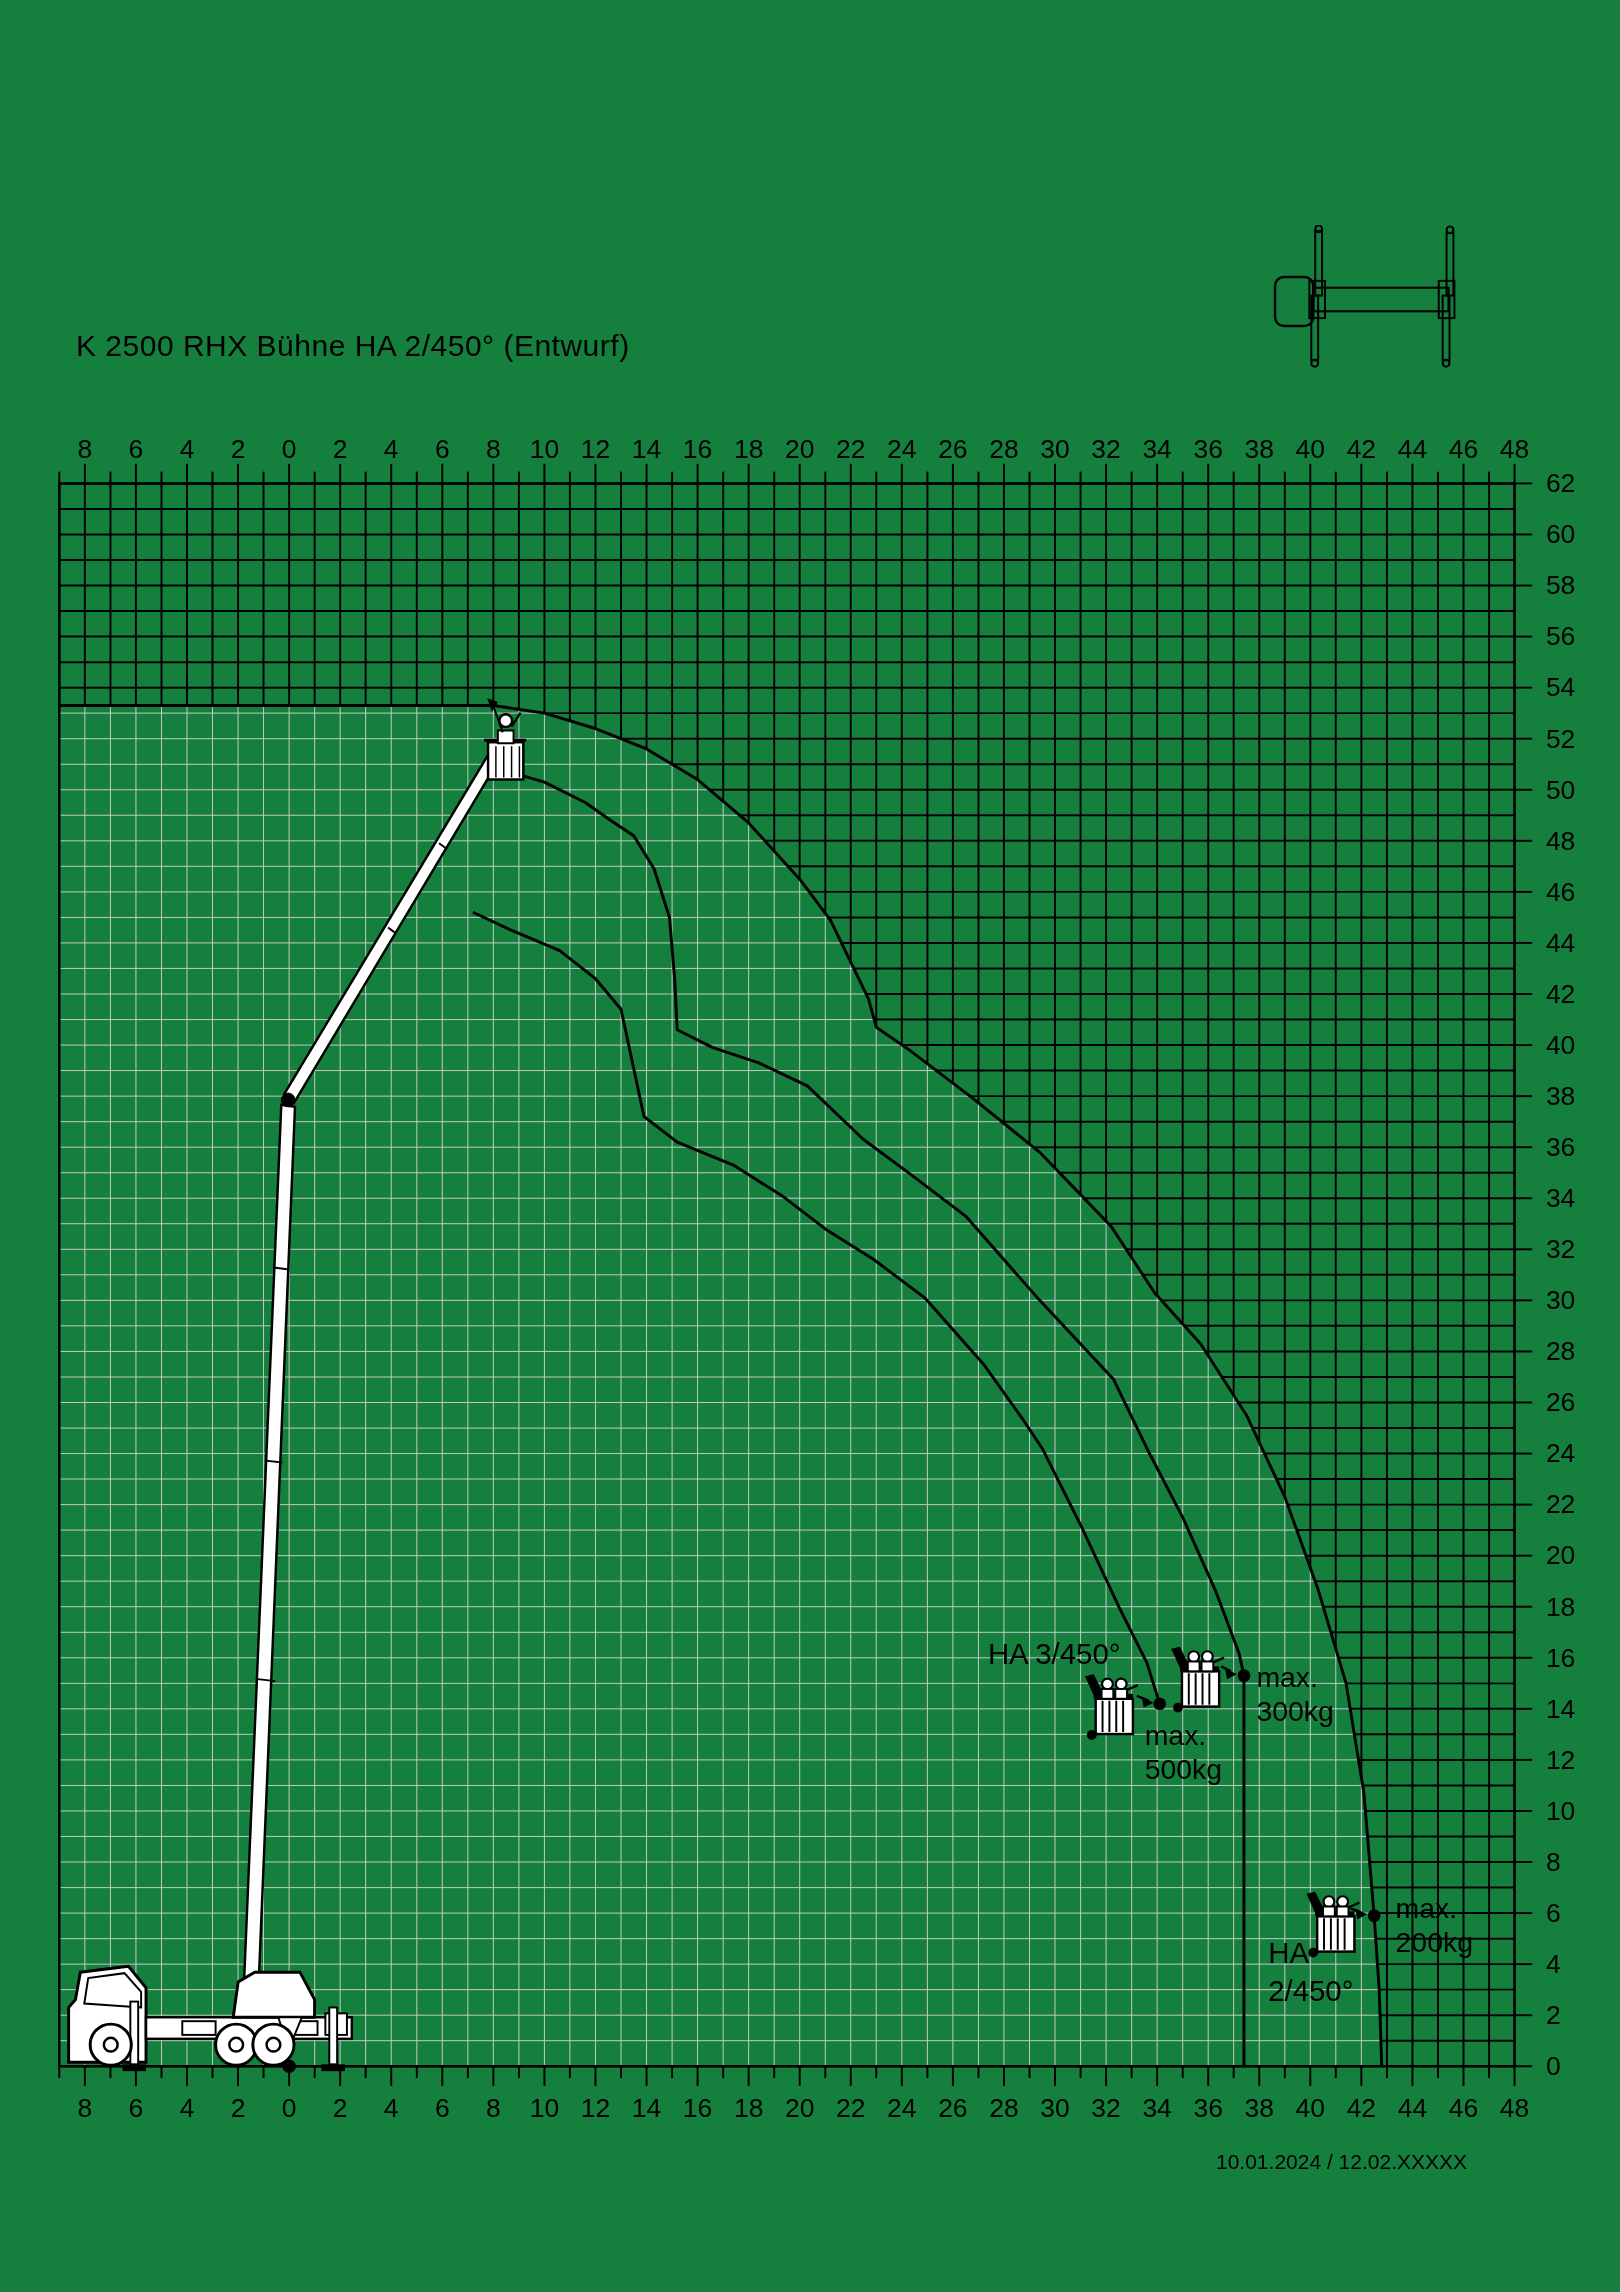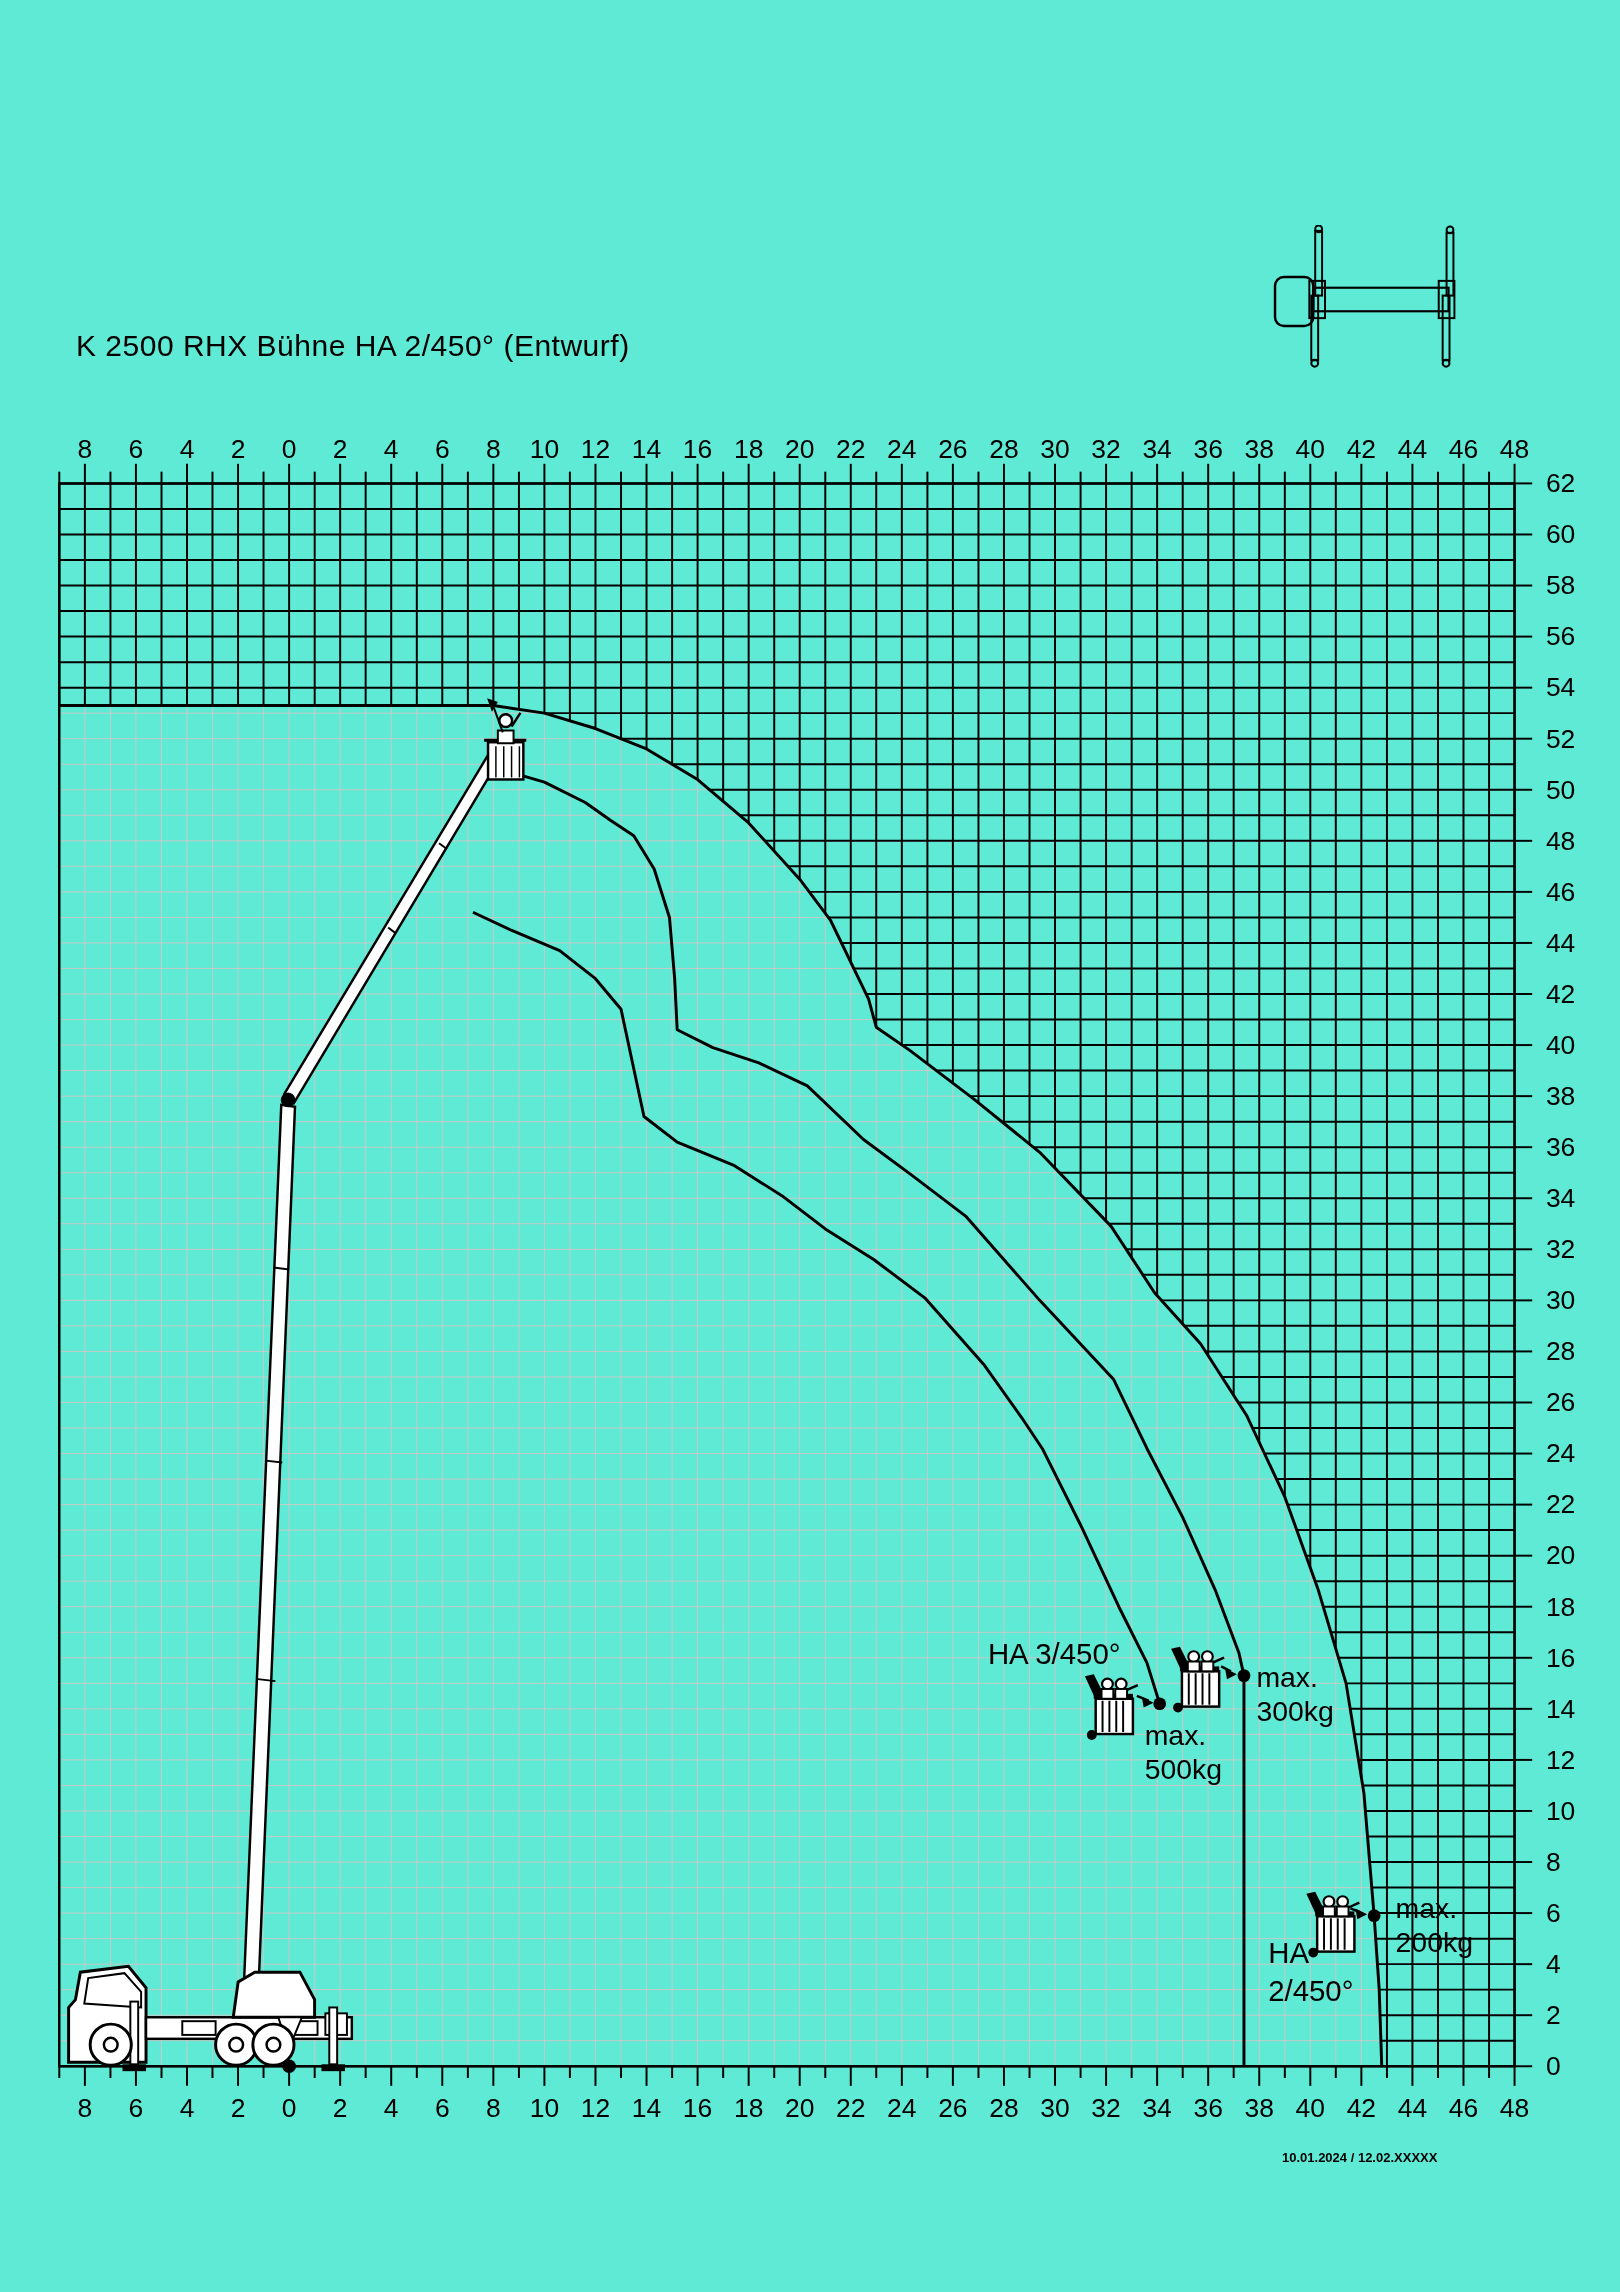--- a/index.html
+++ b/index.html
@@ -1,19 +1,19 @@
 <!DOCTYPE html>
 <html><head>
 <meta charset="utf-8">
 <style>
   html,body{margin:0;padding:0;background:#fff;}
-  .page{position:relative;width:1620px;height:2293px;background:#5eead4;overflow:hidden;
+  .page{position:relative;width:1620px;height:2293px;background:#15803d;overflow:hidden;
         font-family:"Liberation Sans",sans-serif;color:#000;}
   .title{position:absolute;left:76px;top:329px;font-size:30px;letter-spacing:0.5px;}
-  .footer{position:absolute;left:1282px;top:2150px;font-size:13px;font-weight:700;}
+  .footer{position:absolute;left:1216px;top:2150px;font-size:21px;font-weight:400;}
   .note{position:absolute;left:37px;top:2203px;font-size:28px;
         -webkit-mask-image:linear-gradient(90deg,#000 0%,#000 78%,rgba(0,0,0,.4) 97%);
         mask-image:linear-gradient(90deg,#000 0%,#000 78%,rgba(0,0,0,.4) 97%);}
   svg{position:absolute;left:0;top:0;}
   svg text{font-family:"Liberation Sans",sans-serif;fill:#000;}
   .anno{font-size:29px;}
   .anno-big{font-size:30px;}
 </style>
 </head>
 <body>

